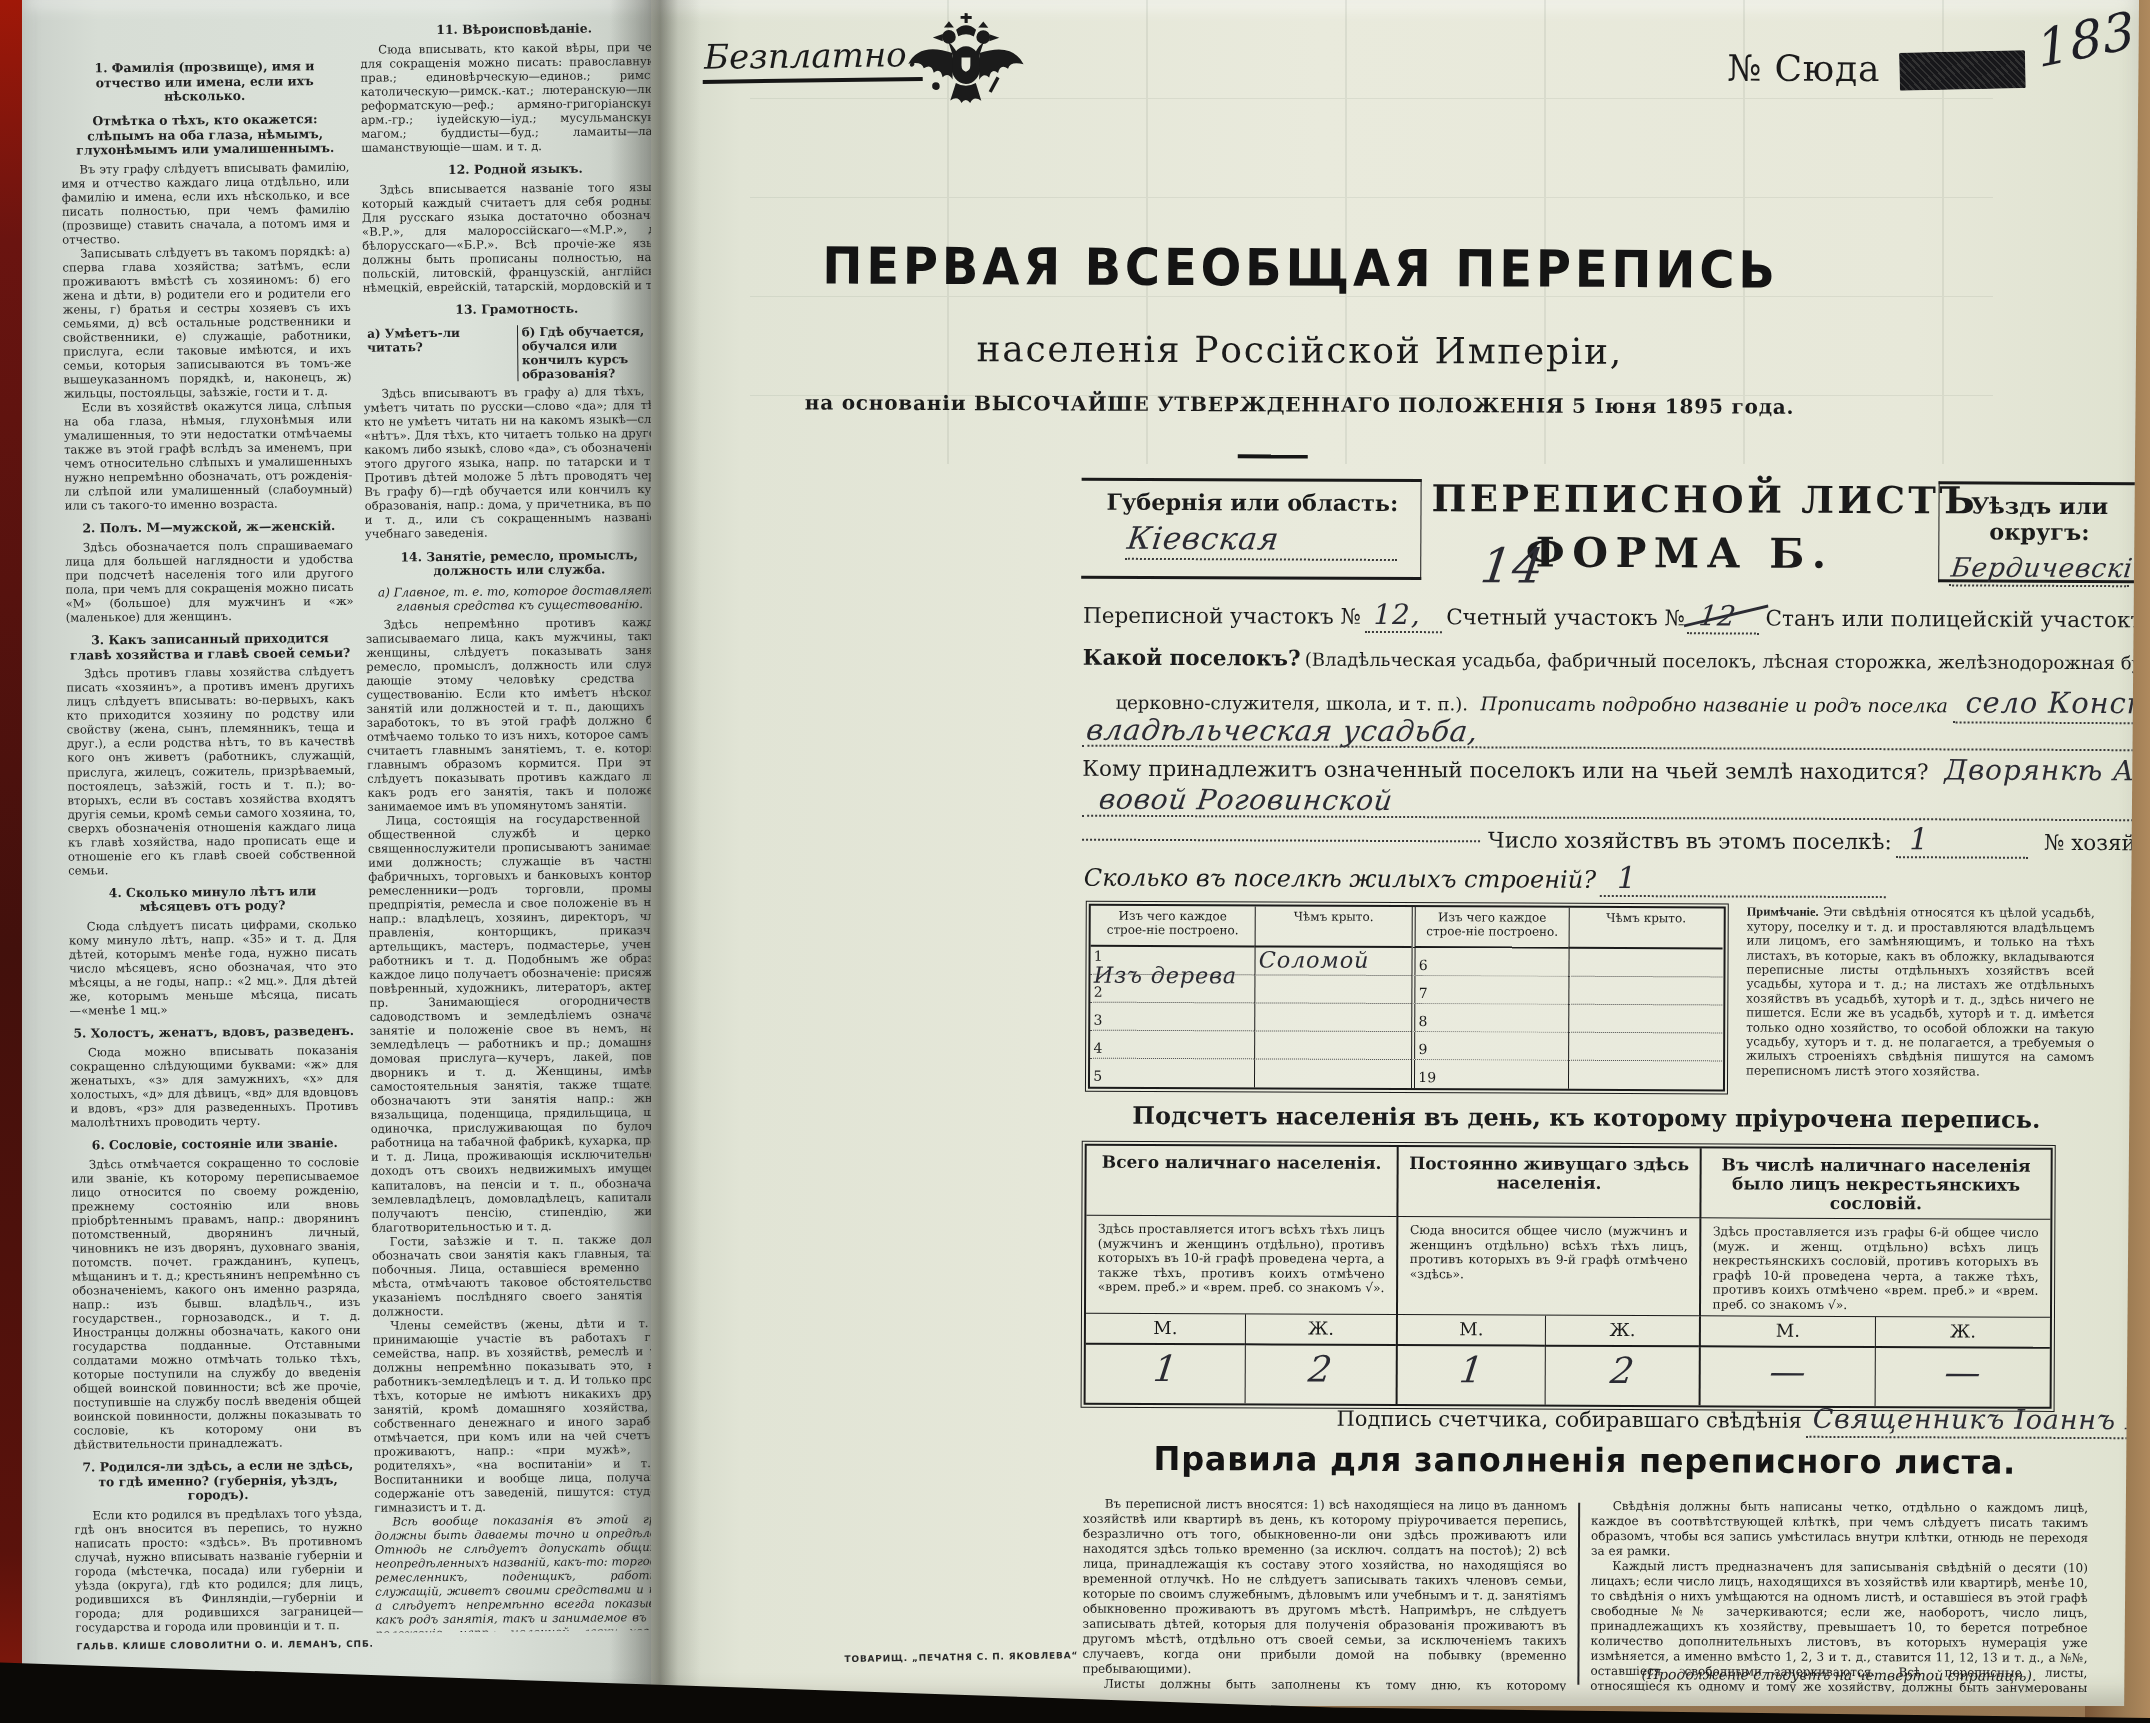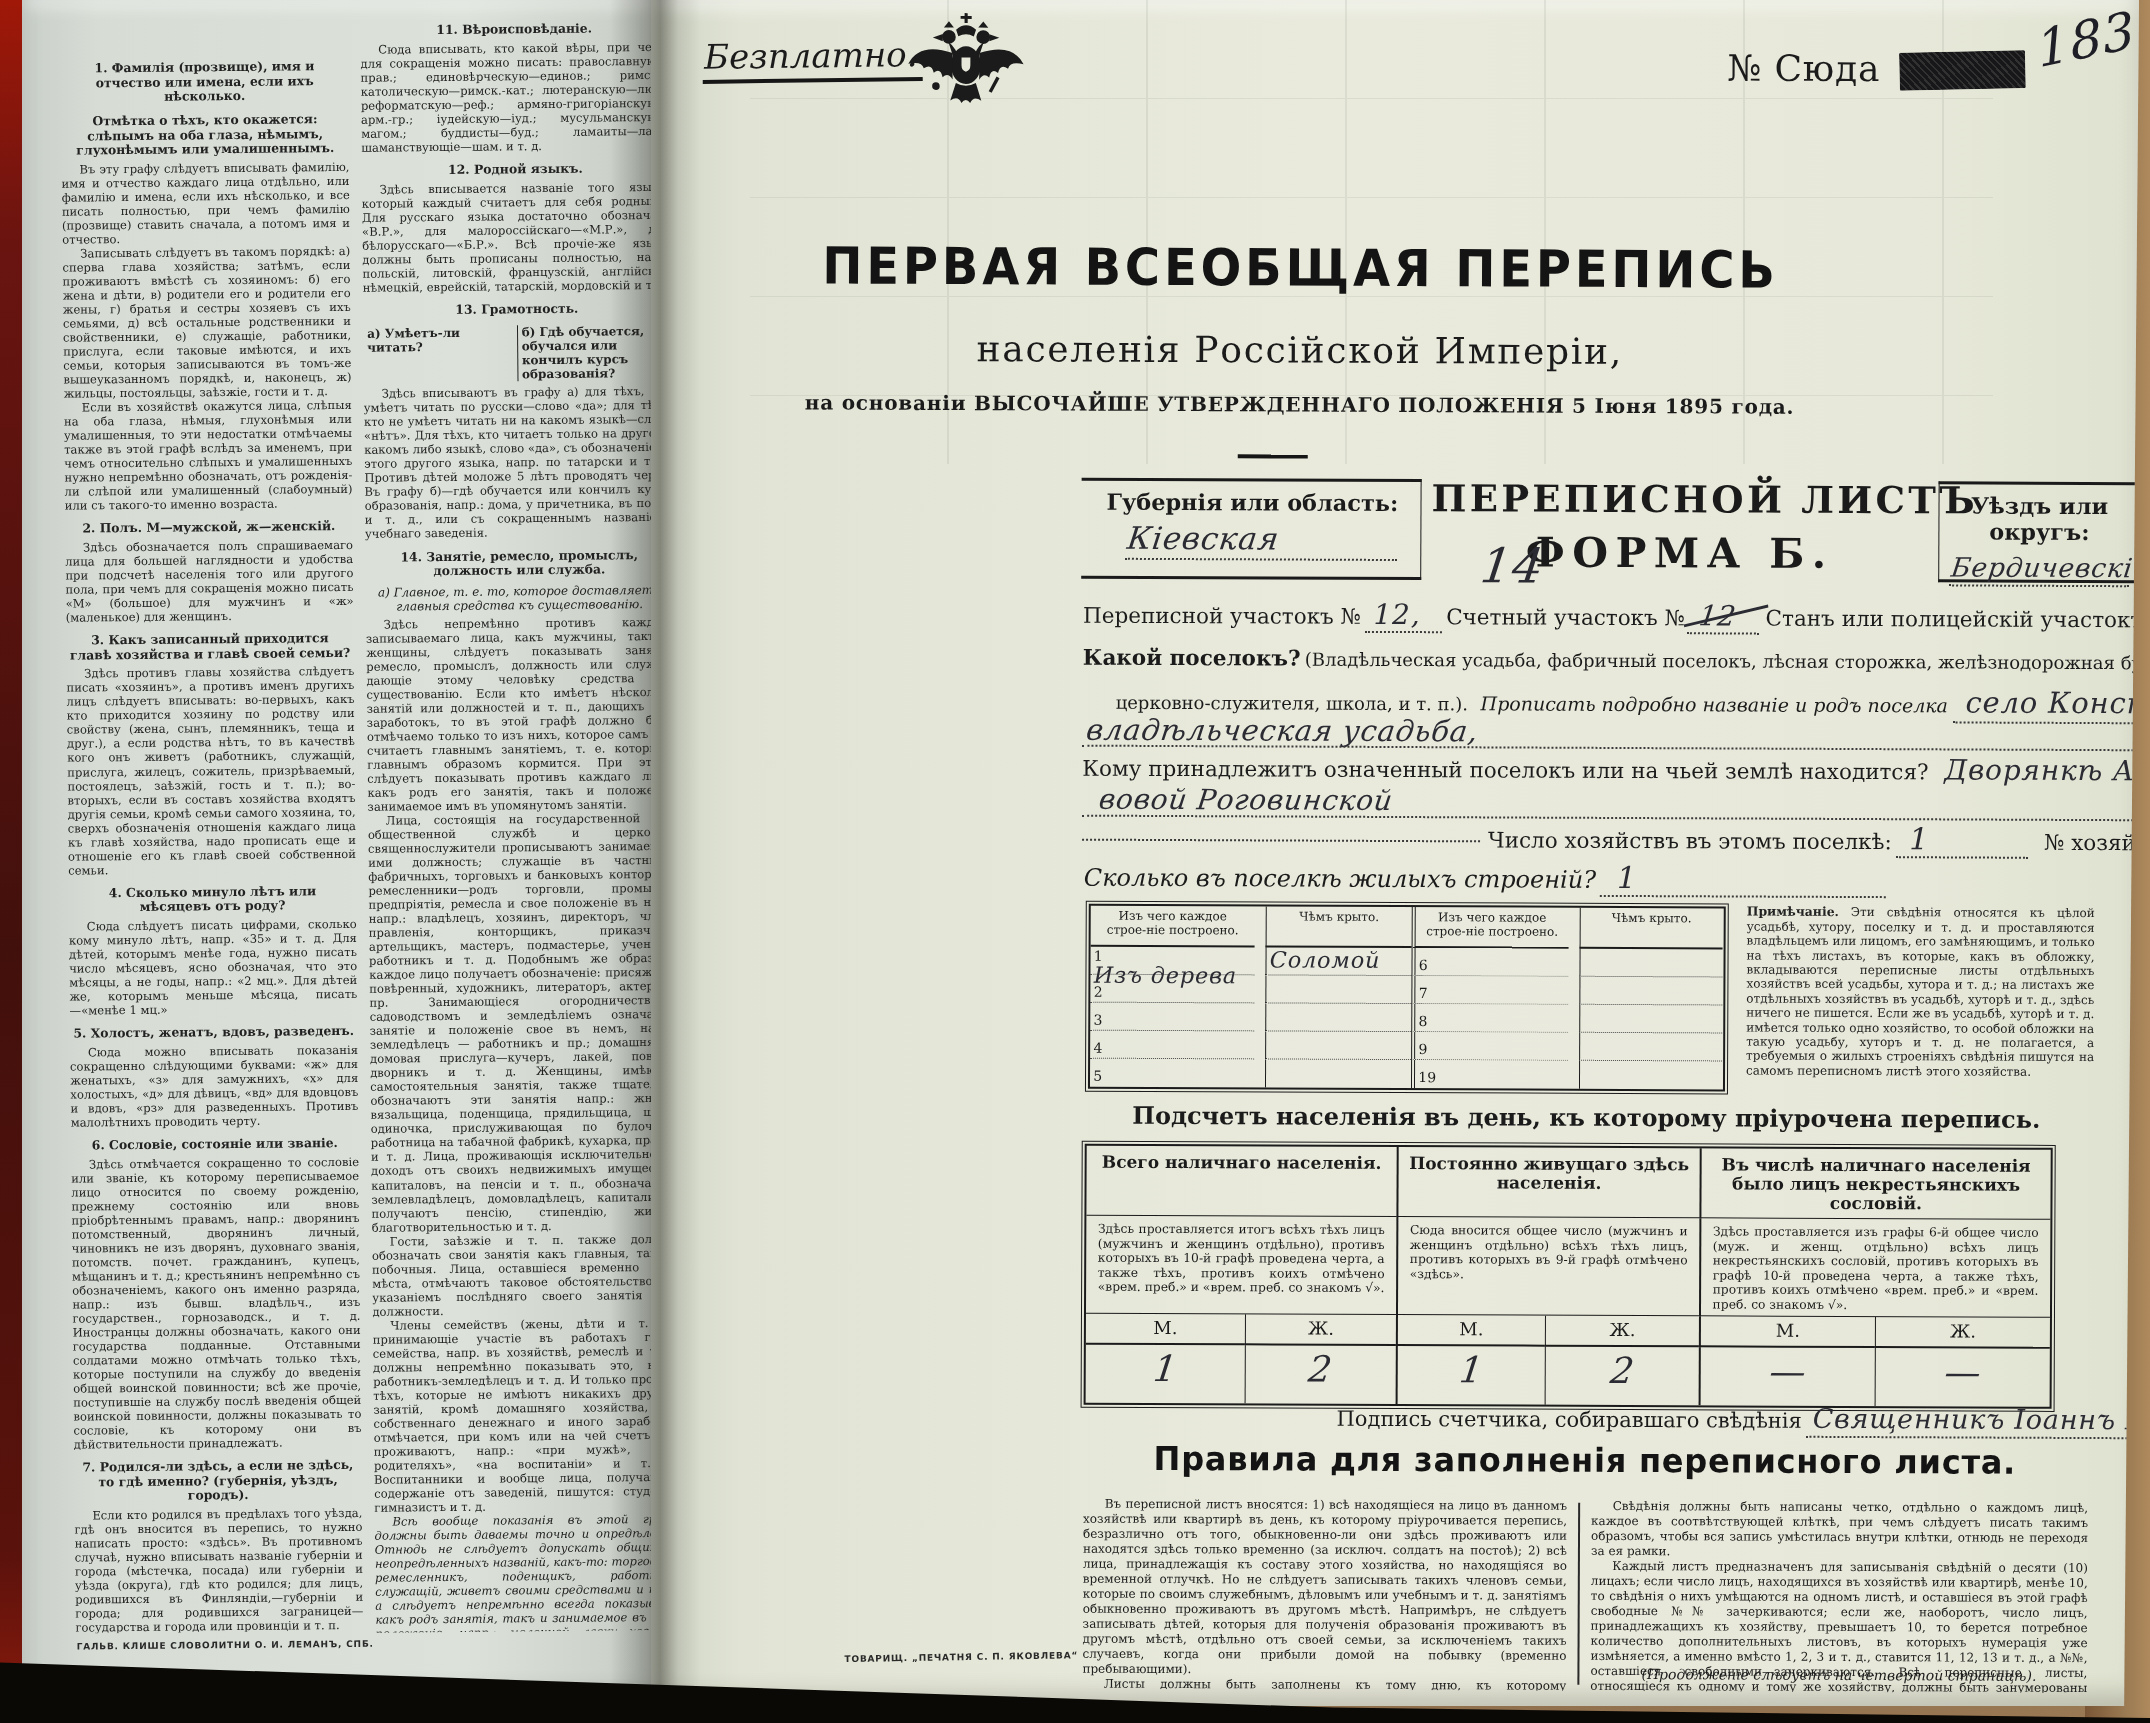--- a/index.html
+++ b/index.html
@@ -63,28 +63,28 @@
   .psmall{font-size:18px;white-space:nowrap;}
   .pital{font-style:italic;font-size:19px;white-space:nowrap;}
   .dotline{position:absolute;border-bottom:2.1px dotted #3a3a3a;}
   .cross12{position:relative;display:inline-block;}
   .cross12::after{content:"";position:absolute;left:-5px;right:-6.6px;top:46%;height:3.3px;background:#2b2b33;transform:rotate(-14deg);}
   
   .btable{position:absolute;border:2.5px solid #1b1b1b;outline:1.2px solid #1b1b1b;outline-offset:2.5px;background:rgba(255,255,255,.06);
     display:grid;grid-template-columns:164px 157px 157px 154px;}
   .bt-hcell{border-bottom:2.1px solid #1b1b1b;font-size:12px;text-align:center;padding:4.1px 6.6px;line-height:1.15;height:41px;box-sizing:border-box;}
   .bt-cell{height:28px;box-sizing:border-box;border-bottom:1.7px dotted #4a4a4a;font-size:12.4px;padding:0.8px 3.3px;position:relative;}
-  .bt-roof{border-left:1.7px solid #1b1b1b;margin-left:11px;}
+  .bt-roof{border-left:1.7px solid #1b1b1b;}
   .bt-half{border-left:4.1px double #1b1b1b;}
   .bt-num{display:inline-block;width:18px;font-size:14px;}
   .bt-cell .hw{font-size:22.4px;position:relative;top:-1.7px;}
   .bt-last{border-bottom:none;}
   
   .note{font-size:12px;line-height:1.2;text-align:justify;color:#222;}
-  .note b{font-size:12.4px;}
+  .note b{font-size:12.4px;font-family:Liberation Serif, serif;}
   
   .ct{position:absolute;border:2.5px solid #1b1b1b;outline:1.2px solid #1b1b1b;outline-offset:2.5px;
       display:grid;grid-template-columns:159px 151px 149px 154px 176px 175px;}
   .ct-h{grid-column:span 2;border-bottom:1.7px solid #1b1b1b;font-weight:bold;font-size:17px;text-align:center;
         padding:6.6px 8.3px 5px;line-height:1.12;box-sizing:border-box;}
   .ct-e{grid-column:span 2;border-bottom:1.7px solid #1b1b1b;font-size:12.3px;line-height:1.18;text-align:justify;
         padding:6.6px 11.6px;box-sizing:border-box;height:98px;overflow:hidden;}
   .ct-mzh{border-bottom:2.1px solid #1b1b1b;font-size:18px;text-align:center;padding:3.3px 0 5px;box-sizing:border-box;}
   .ct-v{height:58px;box-sizing:border-box;text-align:center;font-size:36px;padding-top:3.3px;}
   .ct-v .hw{display:inline-block;}

